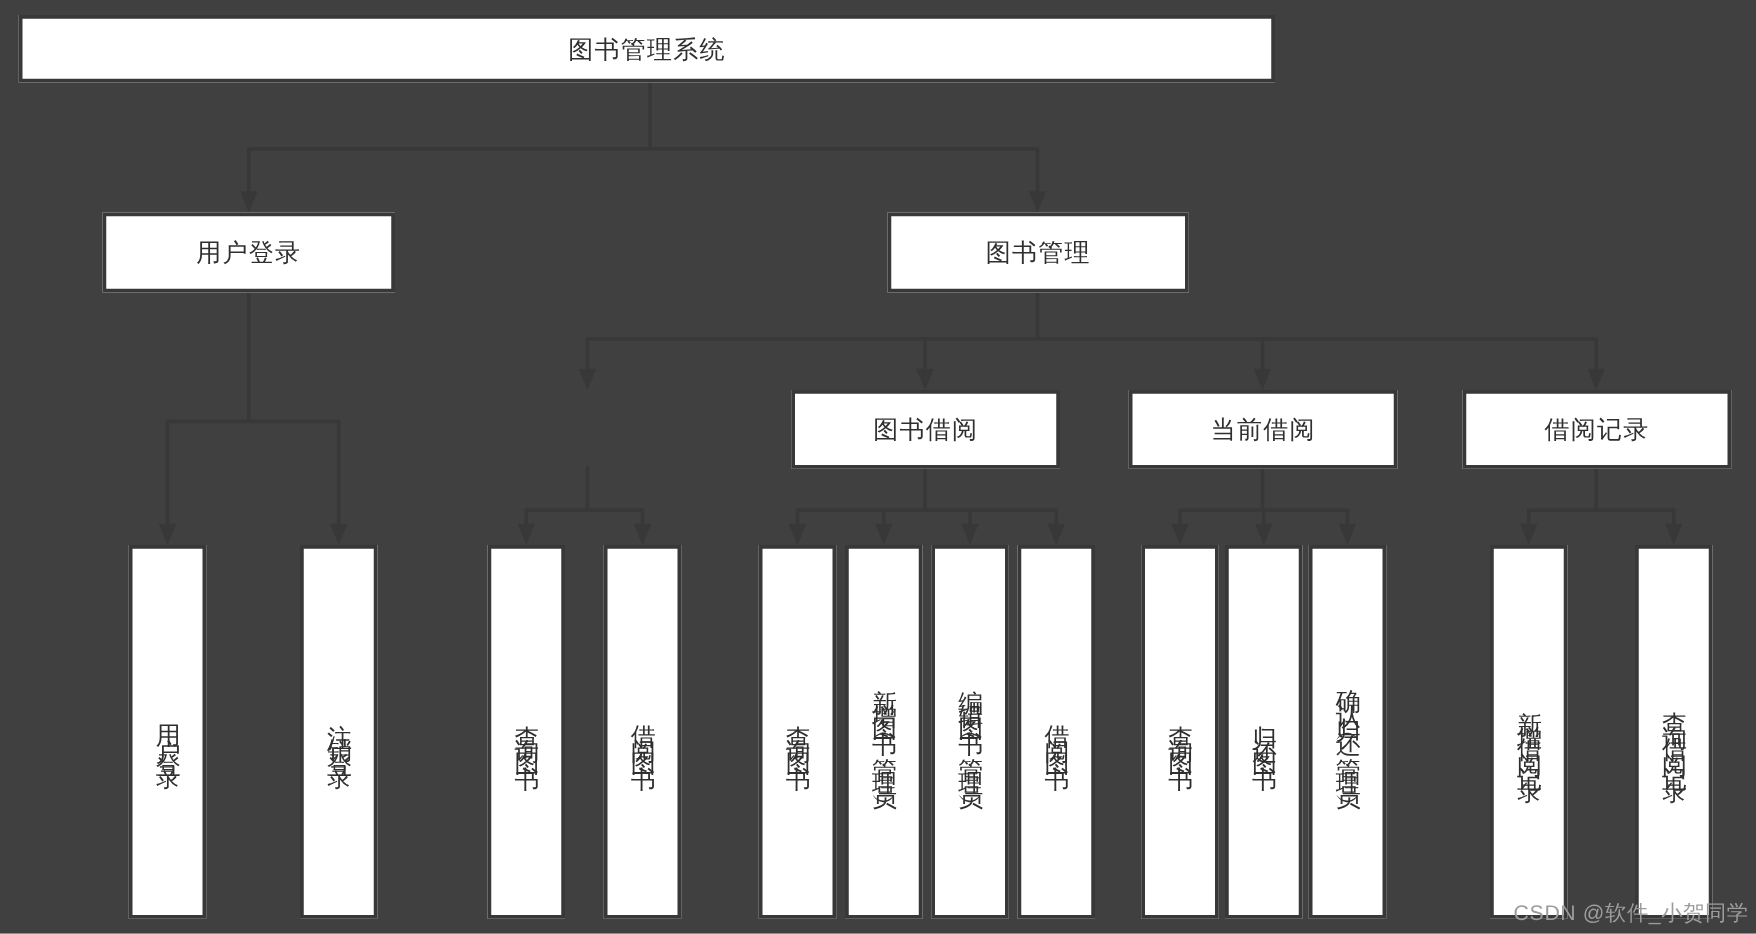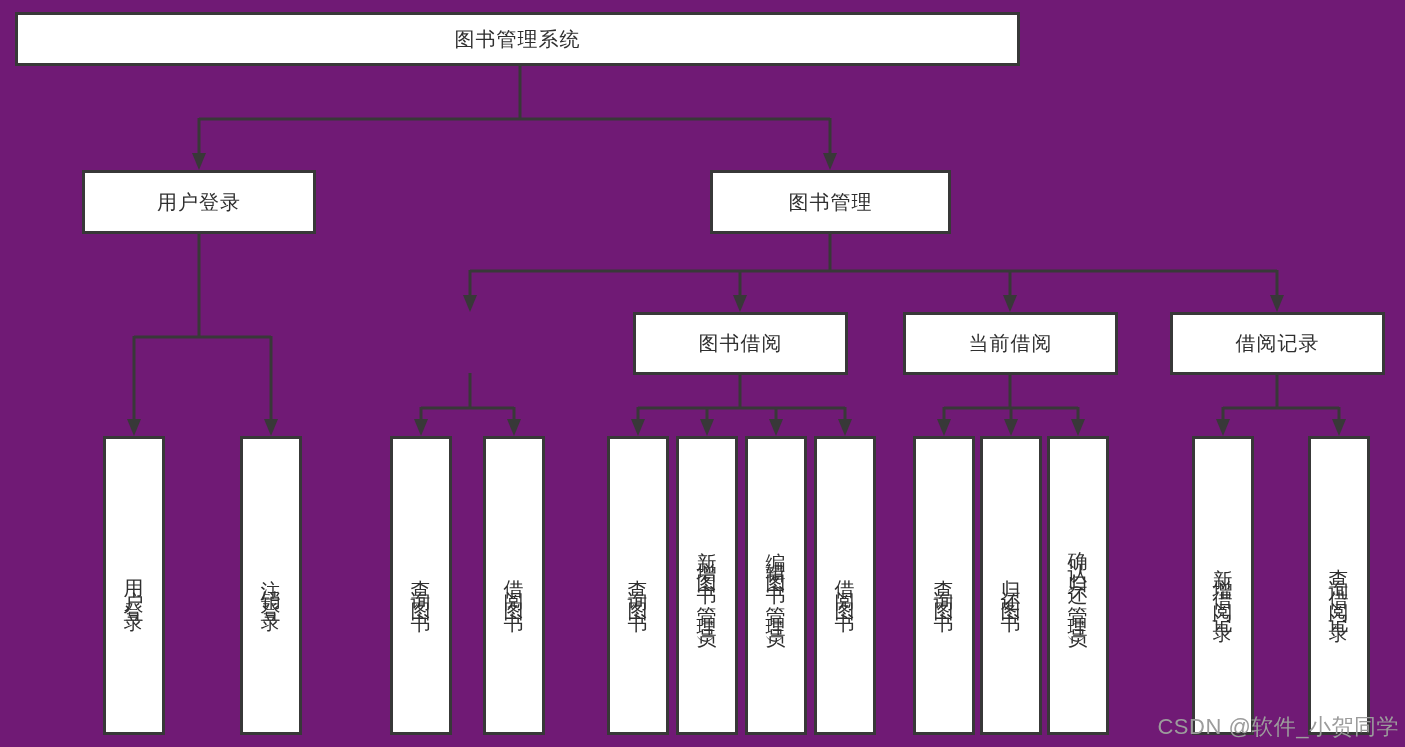--- a/index.html
+++ b/index.html
@@ -1,32 +1,32 @@
 <!DOCTYPE html>
 <html><head>
 <meta charset="utf-8">
 <style>
   html,body{margin:0;padding:0;background:#ffffff;}
   .stage{
-    position:relative;width:1405px;height:747px;background:#701a75;
+    position:relative;width:1405px;height:747px;background:#404040;
     font-family:"Liberation Sans","DejaVu Sans",sans-serif;color:#2f2f2f;overflow:hidden;
   }
   .connectors{position:absolute;left:0;top:0;z-index:0;}
   .node{
     position:absolute;background:#ffffff;border:3px solid #383838;box-sizing:border-box;
     display:flex;align-items:center;justify-content:center;z-index:1;
   }
   .h-label{font-size:20px;letter-spacing:1px;white-space:nowrap;}
   .v-label{
     writing-mode:vertical-rl;text-orientation:mixed;
     font-size:20px;letter-spacing:11px;line-height:1;
   }
   .watermark{
     position:absolute;right:6px;bottom:5px;z-index:2;
-    font-size:22px;color:#9c9c9c;letter-spacing:0.5px;white-space:nowrap;
+    font-size:17px;color:#9c9c9c;letter-spacing:0.5px;white-space:nowrap;
   }
 </style>
 </head>
 <body>
 
 <div class="stage">
 
   <svg class="connectors" width="1405" height="747" viewBox="0 0 1405 747">
     <g stroke="#383838" stroke-width="3" fill="none">
 

